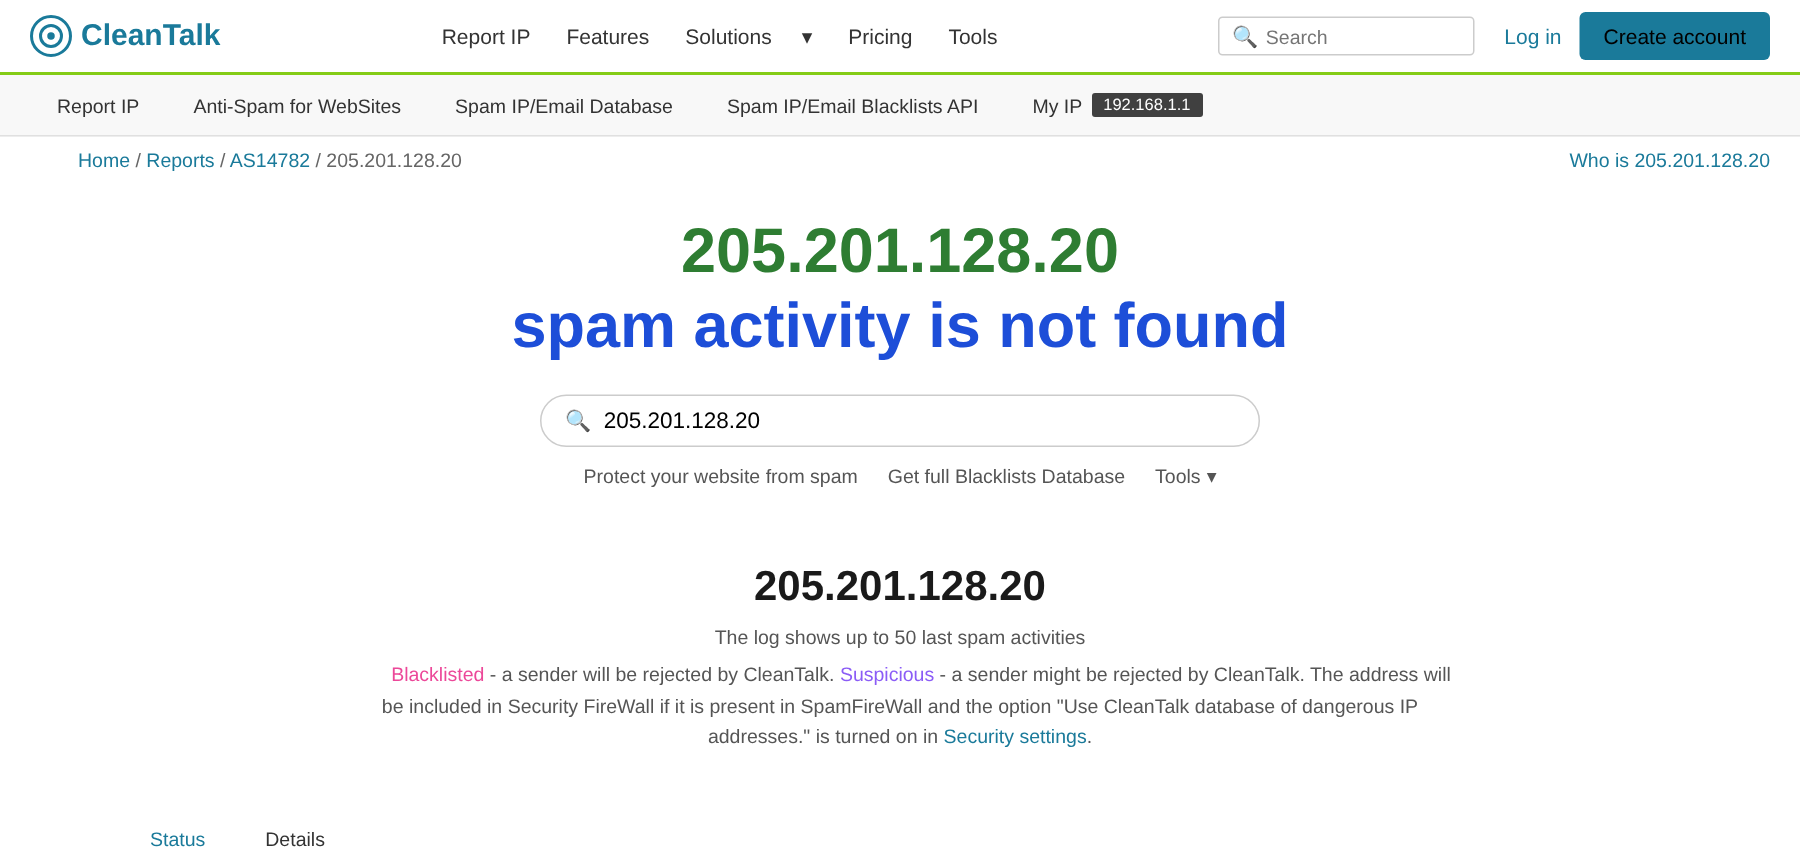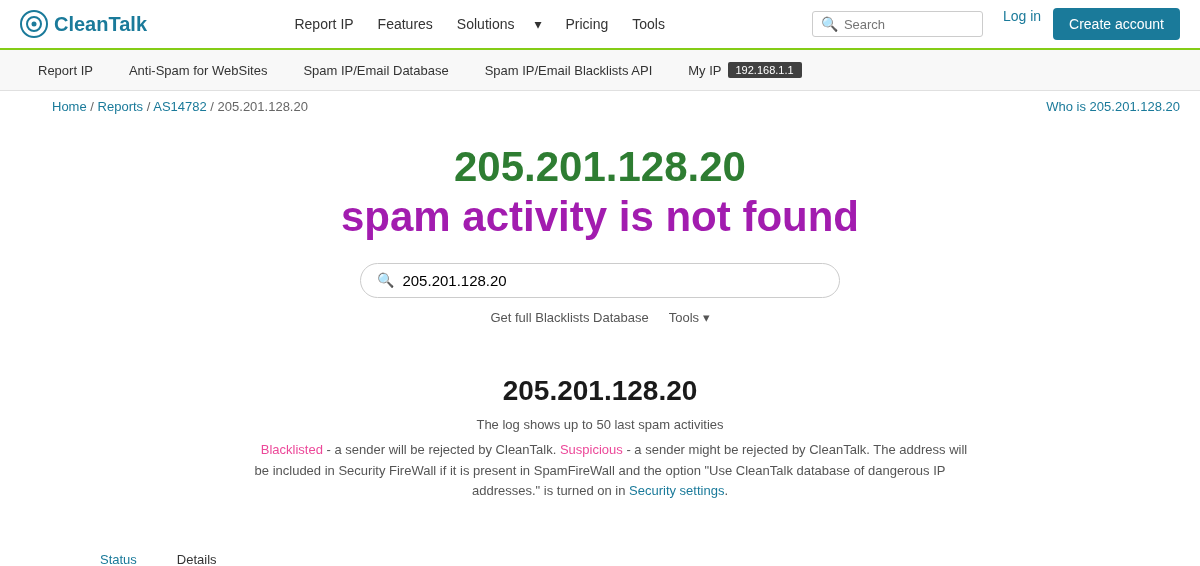--- a/index.html
+++ b/index.html
@@ -54,30 +54,31 @@
       gap: 5px;
     }
     .search-box input {
       border: none;
       outline: none;
       font-size: 13px;
       width: 130px;
     }
     .header-actions {
       display: flex;
+      align-items: center;
       gap: 12px;
     }
     .btn-login {
       color: #1a7a9a;
       text-decoration: none;
       font-size: 14px;
     }
     .btn-create {
       background: #1a7a9a;
-      color: #ffffff;
+      color: #000000;
       border: none;
       padding: 8px 16px;
       border-radius: 4px;
       font-size: 14px;
       cursor: pointer;
       white-space: nowrap;
     }
 
     
     .sub-nav {
@@ -128,21 +129,21 @@
       padding: 20px 20px 10px;
     }
     .ip-title {
       font-size: 42px;
       color: #2e7d32;
       font-weight: bold;
       line-height: 1.2;
     }
     .spam-not-found {
       font-size: 42px;
-      color: #a21caf;
+      color: #1d4ed8;
       font-weight: bold;
       line-height: 1.2;
       margin-bottom: 20px;
     }
 
     
     .search-area {
       display: flex;
       flex-direction: column;
       align-items: center;
@@ -203,21 +204,21 @@
     }
     .spam-legend {
       text-align: center;
       font-size: 13px;
       color: #555;
       line-height: 1.6;
       max-width: 740px;
       margin: 0 auto 20px;
     }
     .blacklisted-text { color: #ec4899; font-weight: normal; padding-left: 28px; }
-    .suspicious-text { color: #ec4899; font-weight: normal; }
+    .suspicious-text { color: #8b5cf6; font-weight: normal; }
     .security-link { color: #1a7a9a; text-decoration: none; }
 
     
     .tabs-bar {
       display: flex;
       gap: 0;
       border-bottom: 1px solid #ccc;
       margin: 0 80px;
       padding: 0;
     }
@@ -295,20 +296,21 @@
 <div class="main-content">
   <div class="ip-title">205.201.128.20</div>
   <div class="spam-not-found">spam activity is not found</div>
 
   <div class="search-area">
     <div class="main-search-box">
       <span>🔍</span>
       <input type="text" value="205.201.128.20" style="">
     </div>
     <div class="search-links">
+      <a class="search-link" href="#">Protect your website from spam</a>
       <a class="search-link" href="#">Get full Blacklists Database</a>
       <span class="tools-dropdown">
         <span>Tools</span>
         <span>▾</span>
       </span>
     </div>
   </div>
 </div>
 
 <div class="section">

